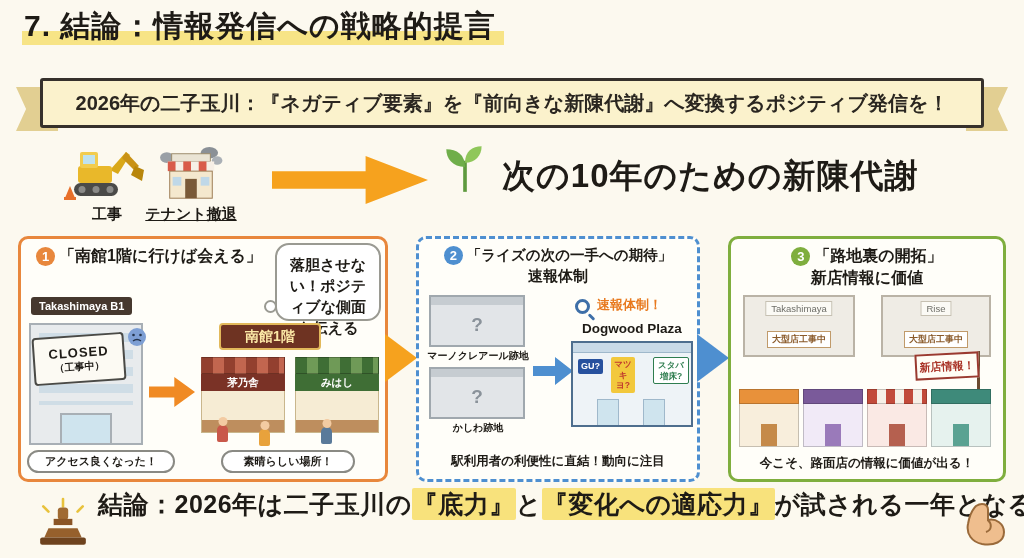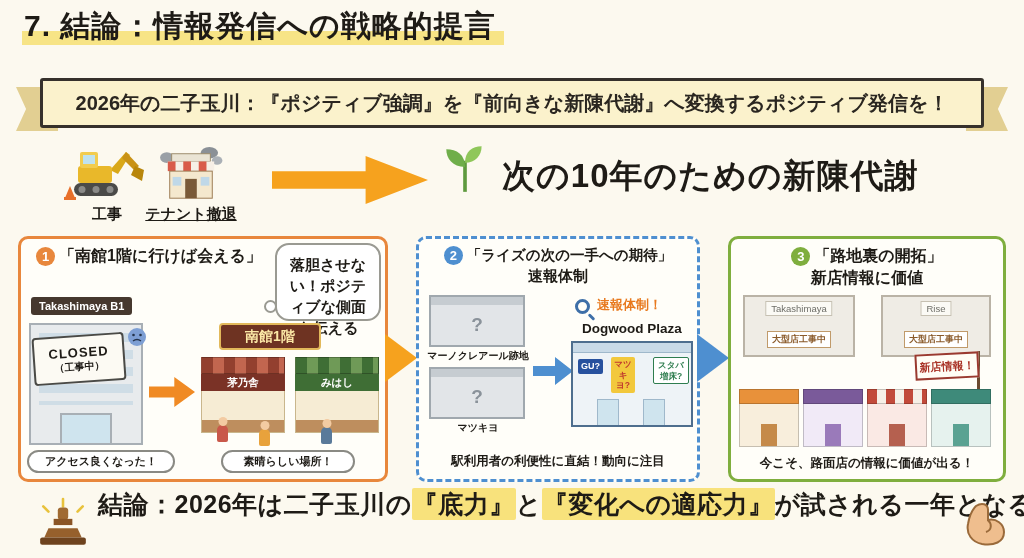--- a/index.html
+++ b/index.html
@@ -152,21 +152,21 @@
 
 <div class="stage">
 
   <div class="title">
     <span class="hl-under">7. 結論：情報発信への戦略的提言</span>
   </div>
 
   <div class="ribbon">
     <div class="ribbon-fold left"></div>
     <div class="ribbon-fold right"></div>
-    <div class="ribbon-band">2026年の二子玉川：『ポジティブ強調』を『前向きな新陳代謝』へ変換するポジティブ発信を！</div>
+    <div class="ribbon-band">2026年の二子玉川：『ネガティブ要素』を『前向きな新陳代謝』へ変換するポジティブ発信を！</div>
   </div>
 
   <svg class="icon-excavator" viewBox="0 0 86 64">
     <path d="M46 30 L62 12 L66 15 L54 34 Z" fill="#D9A818"></path>
     <path d="M62 12 L75 26 L70 30 L58 18 Z" fill="#C99216"></path>
     <path d="M71 26 l9 4 -2 11 -11 -6 z" fill="#B8860B"></path>
     <rect x="14" y="26" width="34" height="17" rx="3" fill="#E9B82A"></rect>
     <rect x="16" y="12" width="18" height="16" rx="2" fill="#F2CC4E"></rect>
     <rect x="19" y="15" width="12" height="9" fill="#BFE2EF"></rect>
     <rect x="10" y="43" width="44" height="13" rx="6.5" fill="#4A4A48"></rect>
@@ -257,21 +257,21 @@
     <div class="ptitle p2-t2">速報体制</div>
     <div class="p2-site" id="site1">
       <div class="strip"></div>
       <div class="q">?</div>
     </div>
     <div class="p2-lab1">マーノクレアール跡地</div>
     <div class="p2-site" id="site2">
       <div class="strip"></div>
       <div class="q">?</div>
     </div>
-    <div class="p2-lab2">マツキヨ</div>
+    <div class="p2-lab2">かしわ跡地</div>
     <div class="p2-arrow"></div>
     <div class="p2-alert">
       <div class="magnifier"></div>
       <span class="t">速報体制！</span>
     </div>
     <div class="p2-plaza-name">Dogwood Plaza</div>
     <div class="p2-plaza">
       <div class="roof"></div>
       <span class="chip gu">GU?</span>
       <span class="chip matsu">マツキヨ?</span>

